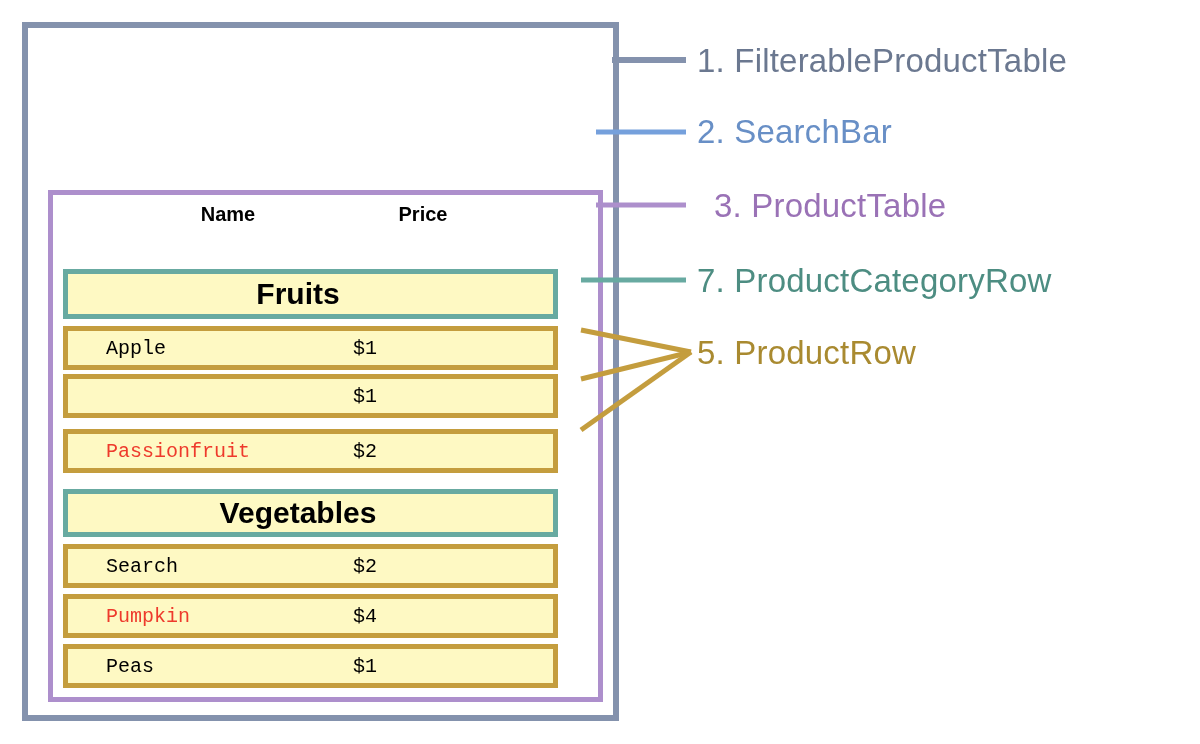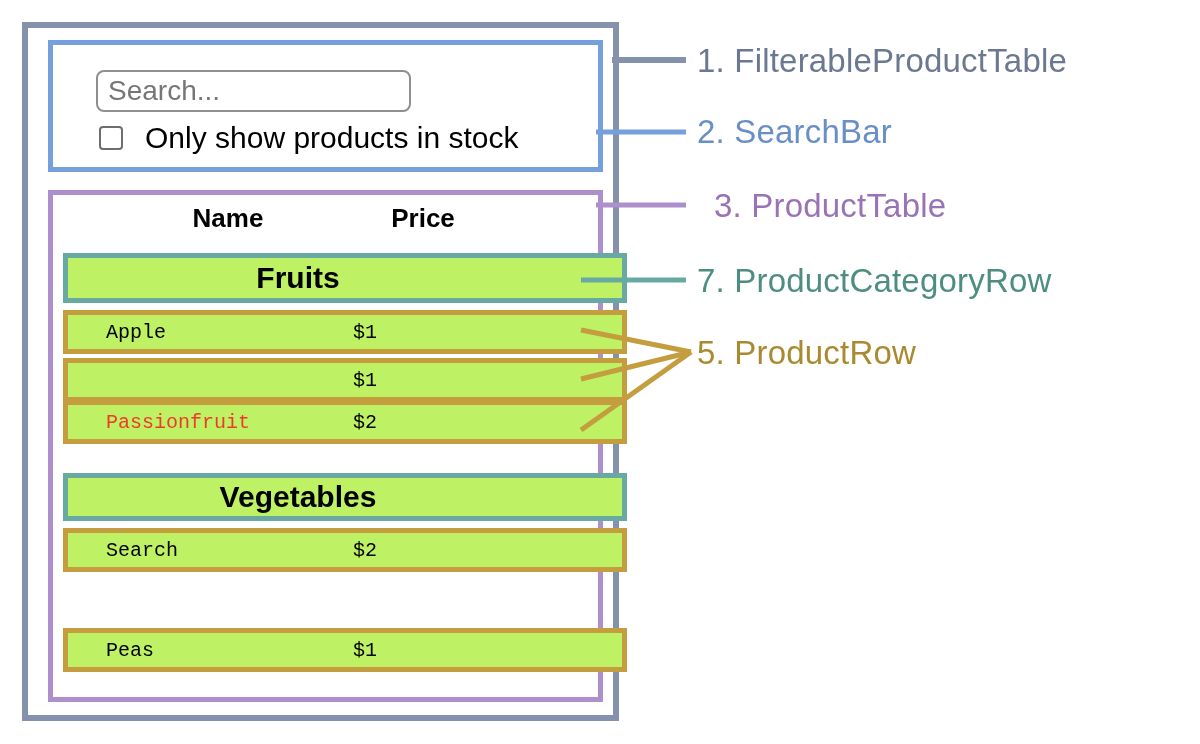--- a/index.html
+++ b/index.html
@@ -40,49 +40,49 @@
     width: 24px; height: 24px;
     border: 2px solid #6e6e6e; border-radius: 4px;
     background: #fff; cursor: pointer; flex: 0 0 auto;
   }
   .stock-label { font-size: 30px; color: #000; white-space: nowrap; }
 
   
   .thead { position: absolute; left: 0; top: 8px; width: 100%; height: 34px; }
   .th {
     position: absolute; transform: translateX(-50%);
-    font-size: 26px; font-weight: 700; color: #000; white-space: nowrap;
+    font-size: 20px; font-weight: 700; color: #000; white-space: nowrap;
   }
   .th-name  { left: 175px; }
   .th-price { left: 370px; }
 
   .trow {
-    position: absolute; left: 10px; width: 564px;
-    border-style: solid; border-width: 5px; background: #bef264;
+    position: absolute; left: 10px; width: 495px;
+    border-style: solid; border-width: 5px; background: #fef9c3; margin-top: 16px;
   }
   .trow-cat { height: 50px; }
   .trow-prod { height: 44px; }
 
   .cat-label {
     position: absolute; left: 0; top: 50%; transform: translateY(-50%);
     width: 460px; text-align: center;
     font-size: 30px; font-weight: 700; color: #000; white-space: nowrap;
   }
   .cell {
     position: absolute; top: 50%; transform: translateY(-50%);
     font-size: 20px; color: #000; white-space: nowrap; font-family: Liberation Mono, monospace;
   }
   .cell-name  { left: 38px; }
   .cell-price { left: 285px; }
 
   
   .row-fruits       { top: 58px;  }
   .row-apple        { top: 115px; }
   .row-dragonfruit  { top: 163px; }
-  .row-passionfruit { top: 205px; padding-left: 44px; }
+  .row-passionfruit { top: 218px; padding-left: 44px; }
   .row-vegetables   { top: 278px; height: 48px; }
   .row-spinach      { top: 333px; }
   .row-pumpkin      { top: 383px; }
   .row-peas         { top: 433px; }
 
   
   .connectors {
     position: absolute; left: 0; top: 0; width: 1200px; height: 744px;
     z-index: 5; pointer-events: none;
   }
@@ -99,27 +99,20 @@
   .label-4 { top: 261px; }
   .label-5 { top: 333px; }
 </style>
 </head>
 <body>
 
 <div class="canvas">
 
   <div class="box outer-box" style="border-color: rgb(132, 146, 173);">
 
-    <div class="box search-box" style="border-color: rgb(117, 160, 220);">
-      <input class="search-input" type="text" placeholder="Search..." style="">
-      <div class="stock-row">
-        <div class="checkbox"></div>
-        <span class="stock-label">Only show products in stock</span>
-      </div>
-    </div>
 
     <div class="box table-box" style="border-color: rgb(173, 143, 204);">
 
       <div class="thead">
         <span class="th th-name">Name</span>
         <span class="th th-price">Price</span>
       </div>
 
       <div class="trow trow-cat row-fruits" style="border-color: rgb(104, 170, 161);">
         <span class="cat-label">Fruits</span>
@@ -141,20 +134,24 @@
 
       <div class="trow trow-cat row-vegetables" style="border-color: rgb(104, 170, 161);">
         <span class="cat-label">Vegetables</span>
       </div>
 
       <div class="trow trow-prod row-spinach" style="border-color: rgb(196, 157, 62);">
         <span class="cell cell-name" style="color: rgb(0, 0, 0);">Search</span>
         <span class="cell cell-price">$2</span>
       </div>
 
+      <div class="trow trow-prod row-pumpkin" style="border-color: rgb(196, 157, 62);">
+        <span class="cell cell-name" style="color: rgb(238, 58, 44);">Pumpkin</span>
+        <span class="cell cell-price">$4</span>
+      </div>
 
       <div class="trow trow-prod row-peas" style="border-color: rgb(196, 157, 62);">
         <span class="cell cell-name" style="color: rgb(0, 0, 0);">Peas</span>
         <span class="cell cell-price">$1</span>
       </div>
 
     </div>
   </div>
 
   <svg class="connectors" viewBox="0 0 1200 744" xmlns="http://www.w3.org/2000/svg" fill="none">

